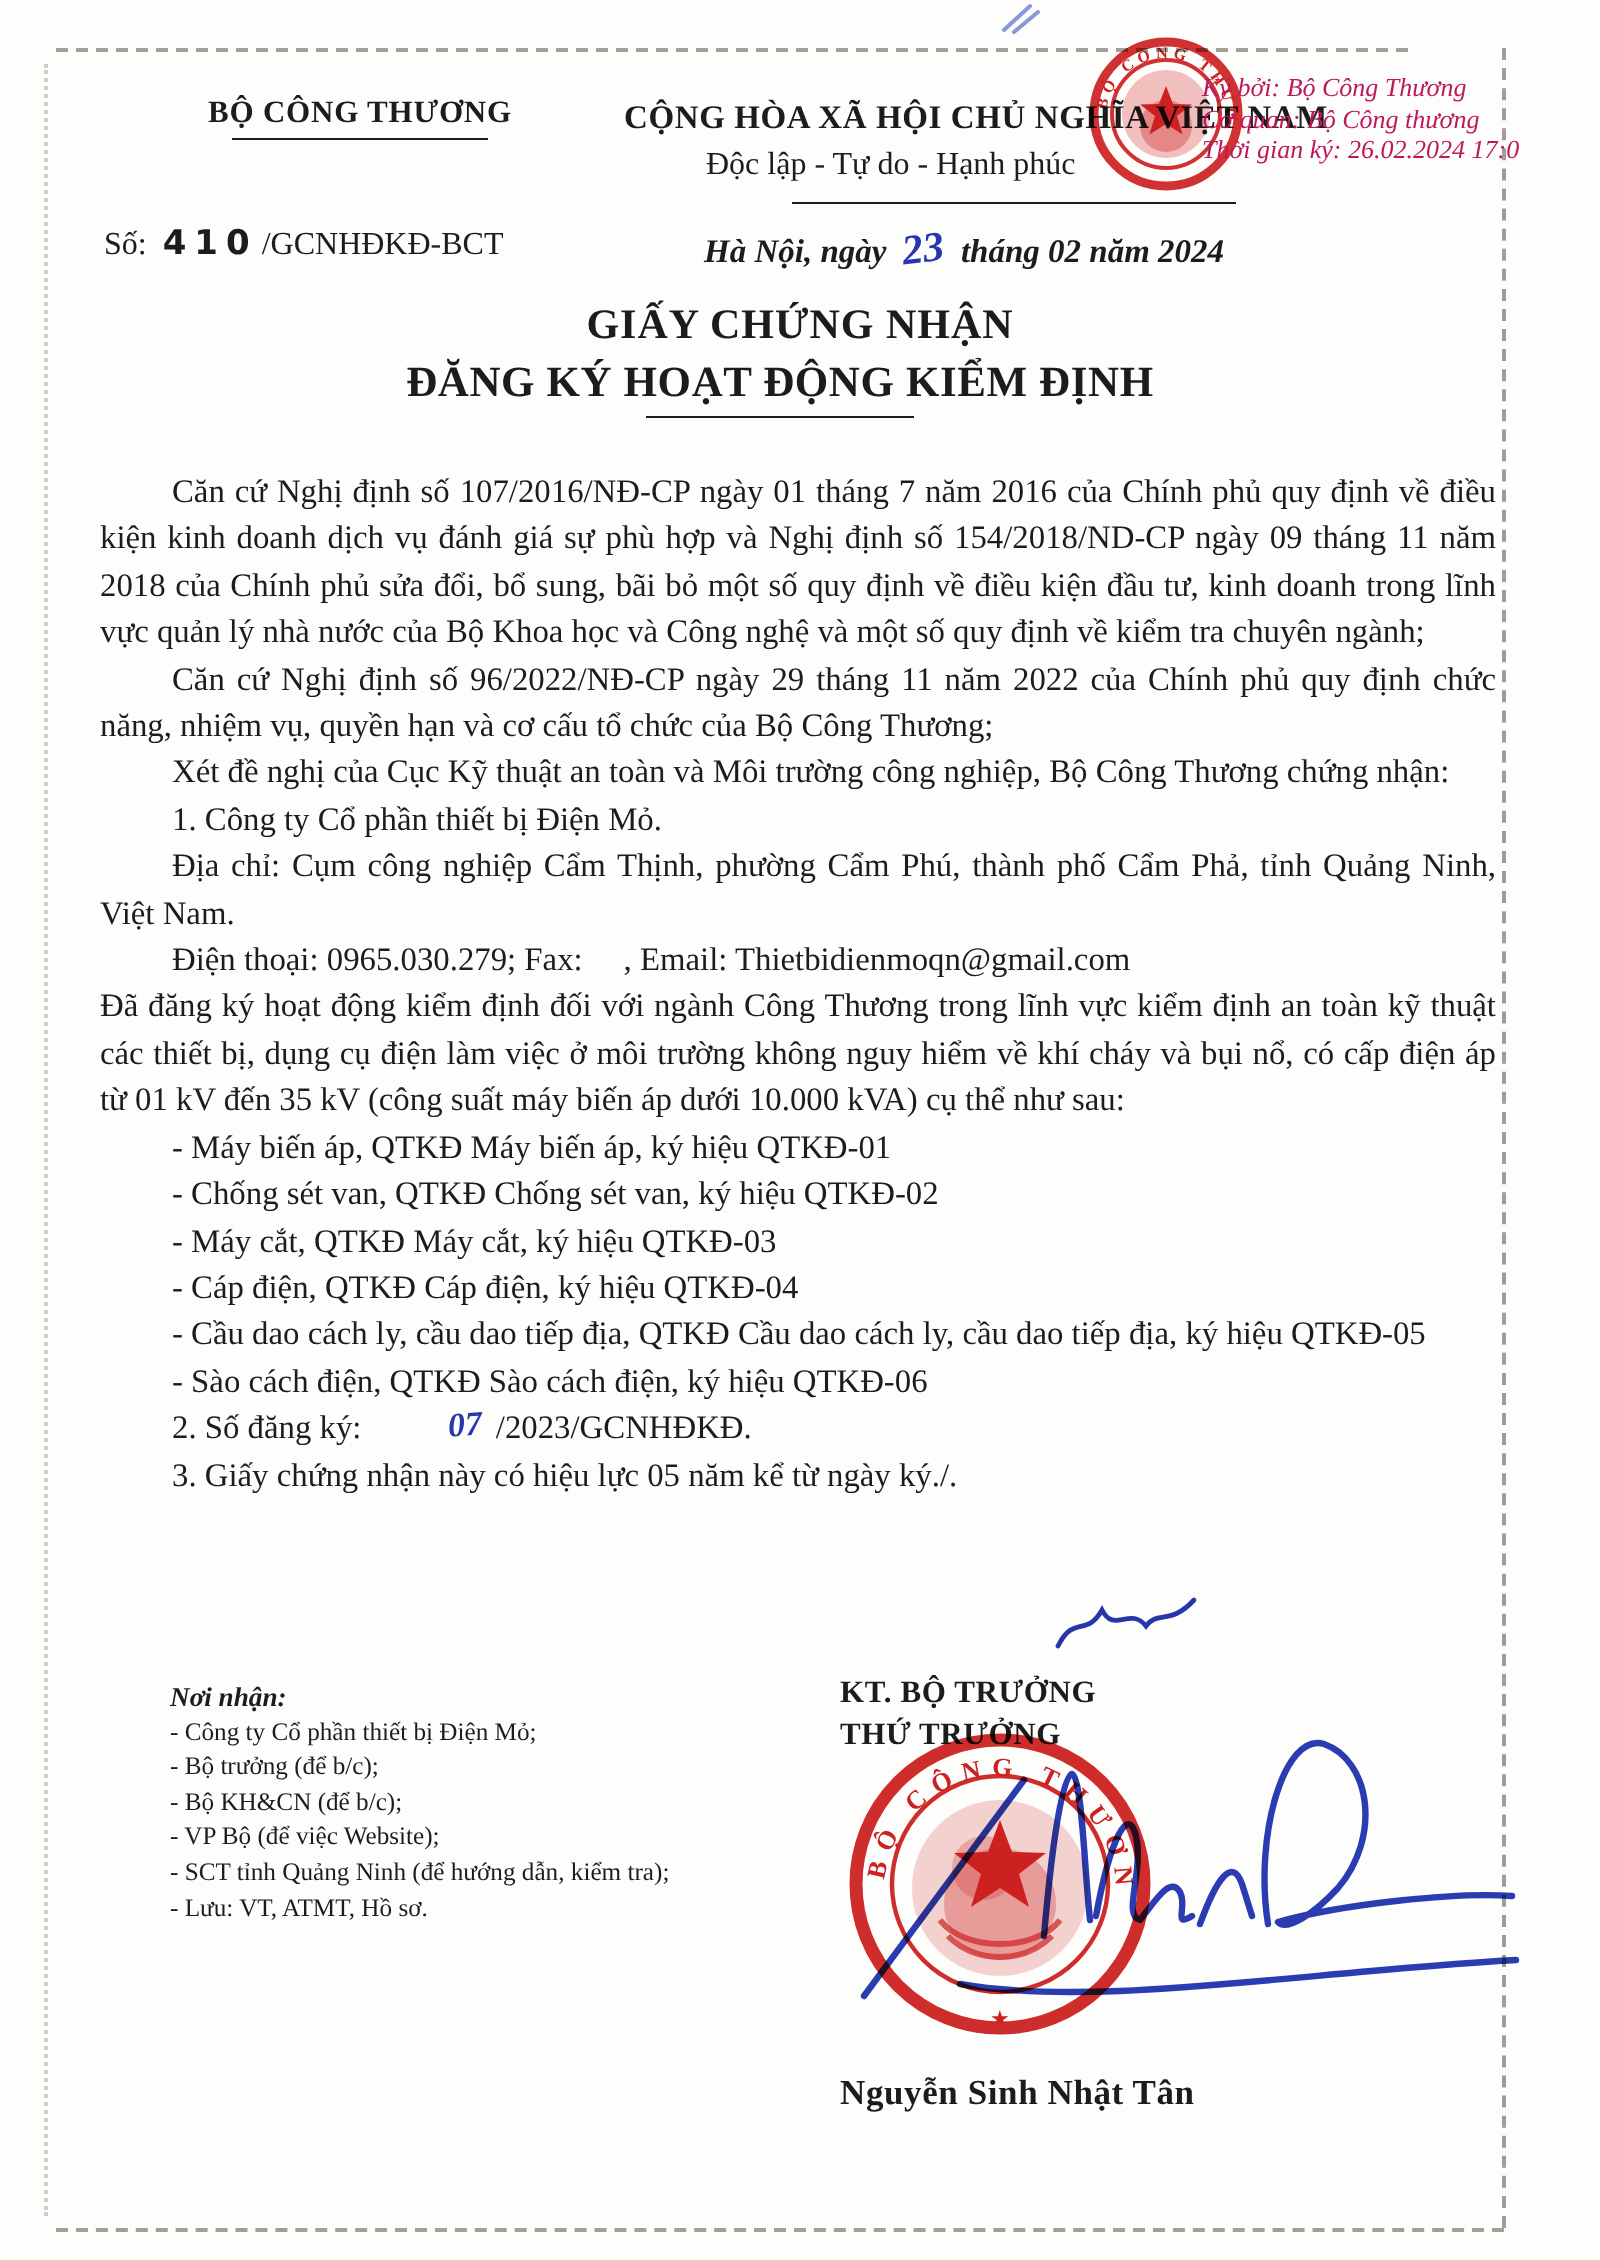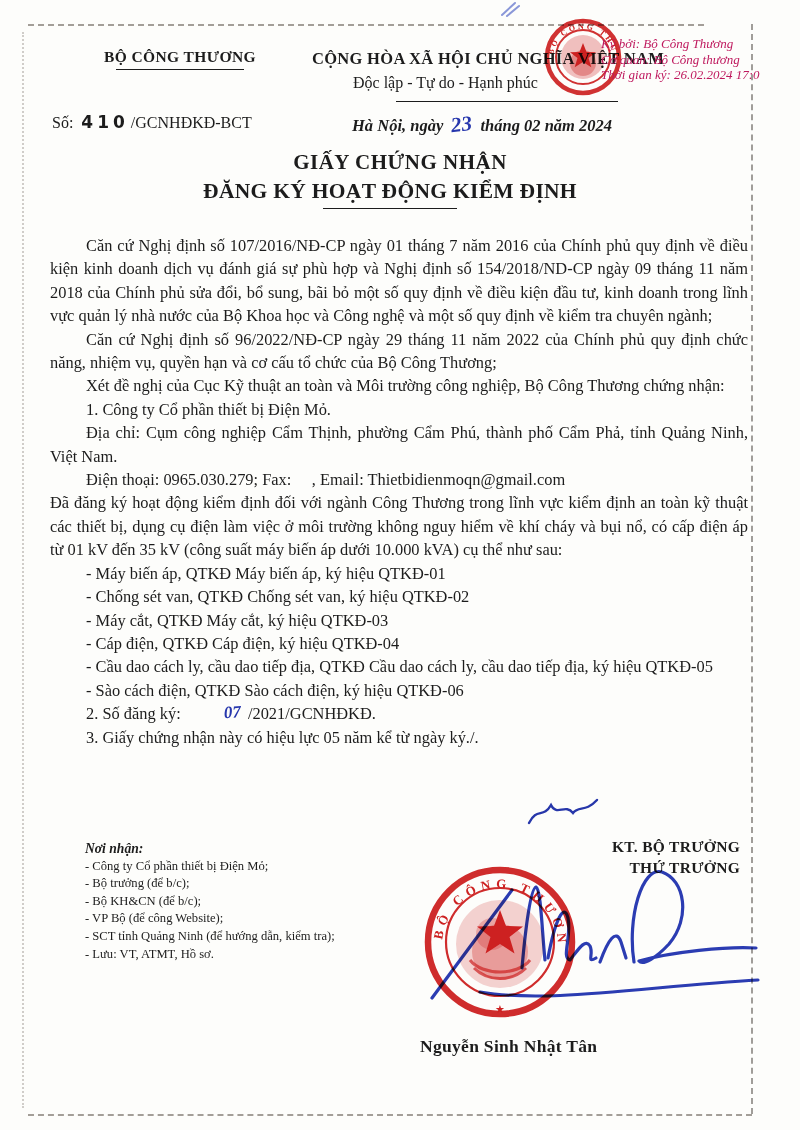--- a/index.html
+++ b/index.html
@@ -44,21 +44,21 @@
   
   .body-text{position:absolute;left:50px;top:234px;width:698px;
              font-size:16.4px;line-height:23.4px;text-align:justify;}
   .body-text p{margin:0;text-indent:36px;white-space:pre-wrap;}
   .body-text p.no-indent{text-indent:0;}
   .num-hand{font-size:17px;transform:rotate(-4deg);margin:0 3px;}
 
   
   .recipients{position:absolute;left:85px;top:840px;font-size:12.6px;line-height:17.6px;}
   .recipients .label{font-weight:bold;font-style:italic;font-size:13.6px;}
-  .signer{position:absolute;left:420px;top:836px;width:320px;text-align:right;
+  .signer{position:absolute;left:420px;top:836px;width:320px;text-align:left;
           font-weight:bold;font-size:15.5px;line-height:21px;letter-spacing:.3px;}
   .signer-name{position:absolute;left:420px;top:1036px;width:330px;text-align:left;
                font-weight:bold;font-size:17.5px;letter-spacing:.3px;}
   .seal-top,.seal-big,.sig-ink,.sig-squiggle{position:absolute;mix-blend-mode:multiply;}
   .seal-top{left:543px;top:15px;}
   .seal-big{left:422px;top:864px;}
   .sig-ink{left:428px;top:860px;}
   .sig-squiggle{left:527px;top:797px;}
 </style>
 </head>
@@ -129,34 +129,34 @@
     <p>1. Công ty Cổ phần thiết bị Điện Mỏ.</p>
     <p>Địa chỉ: Cụm công nghiệp Cẩm Thịnh, phường Cẩm Phú, thành phố Cẩm Phả, tỉnh Quảng Ninh, Việt Nam.</p>
     <p>Điện thoại: 0965.030.279; Fax:     , Email: Thietbidienmoqn@gmail.com</p>
     <p class="no-indent">Đã đăng ký hoạt động kiểm định đối với ngành Công Thương trong lĩnh vực kiểm định an toàn kỹ thuật các thiết bị, dụng cụ điện làm việc ở môi trường không nguy hiểm về khí cháy và bụi nổ, có cấp điện áp từ 01 kV đến 35 kV (công suất máy biến áp dưới 10.000 kVA) cụ thể như sau:</p>
     <p>- Máy biến áp, QTKĐ Máy biến áp, ký hiệu QTKĐ-01</p>
     <p>- Chống sét van, QTKĐ Chống sét van, ký hiệu QTKĐ-02</p>
     <p>- Máy cắt, QTKĐ Máy cắt, ký hiệu QTKĐ-03</p>
     <p>- Cáp điện, QTKĐ Cáp điện, ký hiệu QTKĐ-04</p>
     <p>- Cầu dao cách ly, cầu dao tiếp địa, QTKĐ Cầu dao cách ly, cầu dao tiếp địa, ký hiệu QTKĐ-05</p>
     <p>- Sào cách điện, QTKĐ Sào cách điện, ký hiệu QTKĐ-06</p>
-    <p><span>2. Số đăng ký:</span> <span class="hand num-hand">07</span> <span>/2021/GCNHĐKĐ.</span></p>
+    <p><span>2. Số đăng ký:</span> <span class="hand num-hand">07</span> <span>/2023/GCNHĐKĐ.</span></p>
     <p>3. Giấy chứng nhận này có hiệu lực 05 năm kể từ ngày ký./.</p>
   </div>
 
   <svg class="sig-squiggle" width="72" height="30" viewBox="0 0 72 30">
     <path d="M2 26 C10 10 16 22 24 8 C30 20 38 6 46 16 C52 8 58 16 70 3" stroke="#2737ad" stroke-width="2.4" fill="none" stroke-linecap="round"></path>
   </svg>
 
   <div class="recipients">
     <div class="label">Nơi nhận:</div>
     <div>- Công ty Cổ phần thiết bị Điện Mỏ;</div>
     <div>- Bộ trưởng (để b/c);</div>
     <div>- Bộ KH&amp;CN (để b/c);</div>
-    <div>- VP Bộ (để công Website);</div>
+    <div>- VP Bộ (để việc Website);</div>
     <div>- SCT tỉnh Quảng Ninh (để hướng dẫn, kiểm tra);</div>
     <div>- Lưu: VT, ATMT, Hồ sơ.</div>
   </div>
 
   <div class="signer">
     <div>KT. BỘ TRƯỞNG</div>
     <div>THỨ TRƯỞNG</div>
   </div>
 
   <svg class="seal-big" width="156" height="156" viewBox="0 0 156 156">

